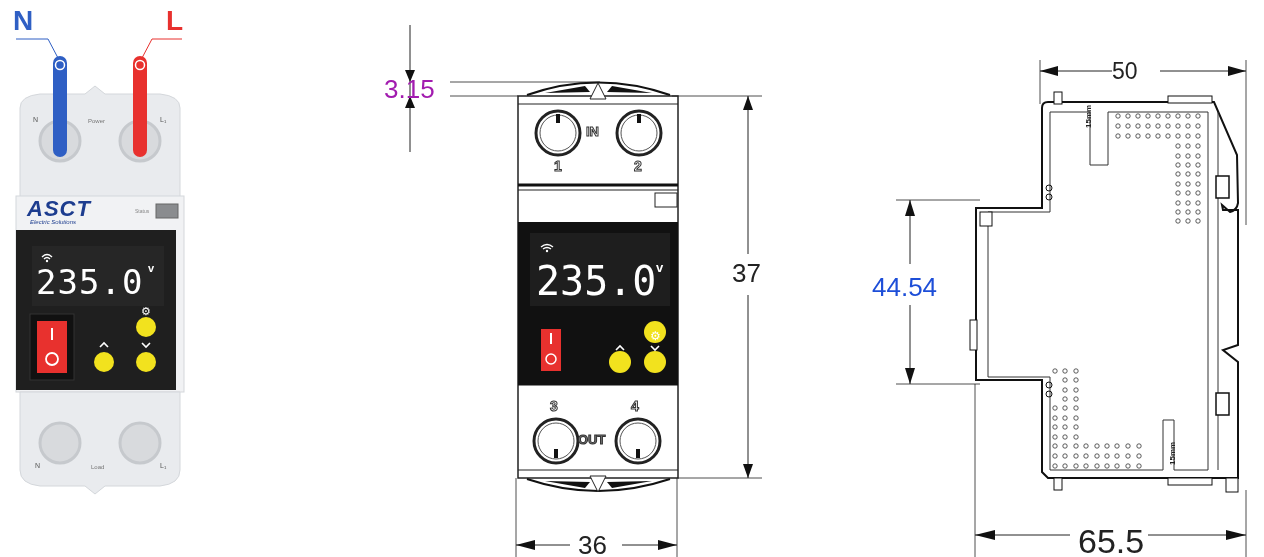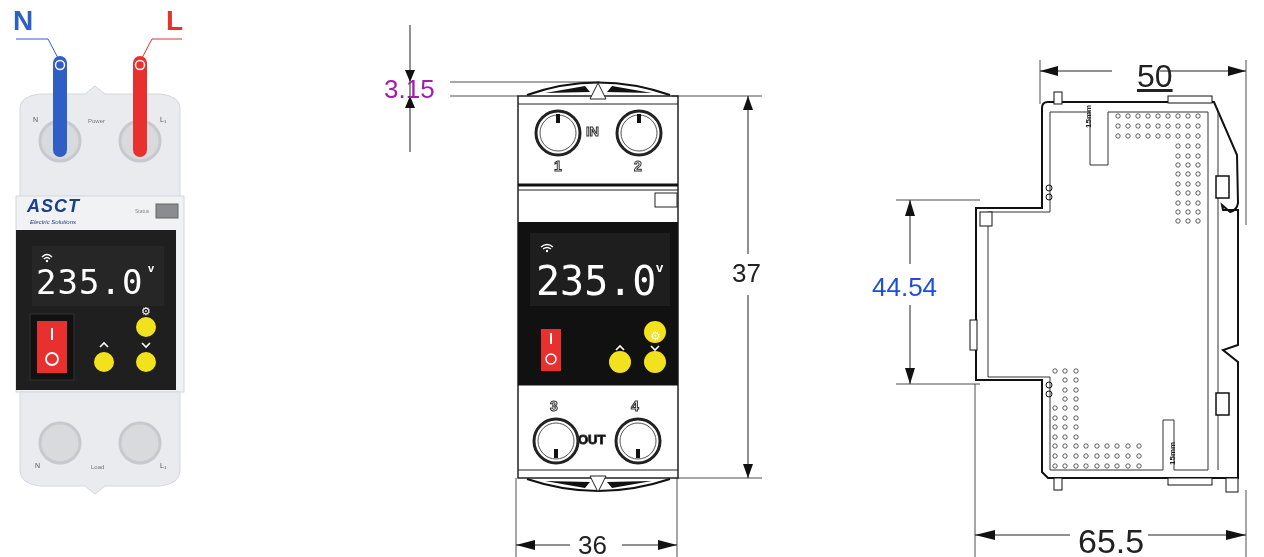--- a/index.html
+++ b/index.html
@@ -52,21 +52,21 @@
     <circle cx="140" cy="443" r="20" fill="#d8dadd" stroke="#c6c9cd" stroke-width="3"></circle>
   </svg>
 
   <span class="abs" style="left:13px;top:5px;font-size:28px;font-weight:bold;color:#2f5fc4;">N</span>
   <span class="abs" style="left:166px;top:5px;font-size:28px;font-weight:bold;color:#e8312e;">L</span>
 
   <span class="abs" style="left:33px;top:116px;font-size:7px;color:#555;">N</span>
   <span class="abs" style="left:88px;top:118px;font-size:6px;color:#777;">Power</span>
   <span class="abs" style="left:160px;top:116px;font-size:7px;color:#555;">L₁</span>
 
-  <span class="abs" style="left:27px;top:196px;font-size:18px;font-weight:bold;font-style:italic;color:#1d3d8f;letter-spacing:1px;">ASCT</span>
+  <span class="abs" style="left:27px;top:196px;font-size:22px;font-weight:bold;font-style:italic;color:#1d3d8f;letter-spacing:1px;">ASCT</span>
   <span class="abs" style="left:30px;top:219px;font-size:6px;font-style:italic;color:#1d3d8f;">Electric Solutions</span>
   <span class="abs" style="left:135px;top:208px;font-size:5px;color:#888;">Status</span>
 
   <span class="abs" style="left:36px;top:262px;font-family:'DejaVu Sans Mono',monospace;font-size:34px;color:#fff;letter-spacing:1px;">235.0</span>
   <span class="abs" style="left:148px;top:262px;font-size:11px;color:#fff;font-weight:bold;">v</span>
 
   <span class="abs" style="left:141px;top:305px;font-size:11px;color:#fff;">⚙</span>
   <div class="abs" style="left:136px;top:317px;width:20px;height:20px;border-radius:50%;"></div>
   <div class="abs" style="left:94px;top:352px;width:20px;height:20px;border-radius:50%;"></div>
   <div class="abs" style="left:136px;top:352px;width:20px;height:20px;border-radius:50%;"></div>
@@ -155,21 +155,21 @@
   <span class="abs" style="left:264px;top:138px;font-size:14px;font-weight:bold;color:#fff;-webkit-text-stroke:1px #333;">2</span>
   <span class="abs" style="left:166px;top:238px;font-family:'DejaVu Sans Mono',monospace;font-size:40px;color:#fff;">235.0</span>
   <span class="abs" style="left:286px;top:240px;font-size:13px;font-weight:bold;color:#fff;">v</span>
   <span class="abs" style="left:280px;top:309px;font-size:12px;color:#fff;">⚙</span>
   <div class="abs" style="left:171px;top:309px;width:20px;height:42px;"></div>
   <div class="abs" style="left:274px;top:301px;width:22px;height:22px;border-radius:50%;"></div>
   <div class="abs" style="left:239px;top:331px;width:22px;height:22px;border-radius:50%;"></div>
   <div class="abs" style="left:274px;top:331px;width:22px;height:22px;border-radius:50%;"></div>
   <span class="abs" style="left:180px;top:378px;font-size:14px;font-weight:bold;color:#fff;-webkit-text-stroke:1px #333;">3</span>
   <span class="abs" style="left:261px;top:378px;font-size:14px;font-weight:bold;color:#fff;-webkit-text-stroke:1px #333;">4</span>
-  <span class="abs" style="left:208px;top:412px;font-size:13px;font-weight:bold;color:#000000;-webkit-text-stroke:1px #333;">OUT</span>
+  <span class="abs" style="left:208px;top:412px;font-size:13px;font-weight:bold;color:#737373;-webkit-text-stroke:1px #333;">OUT</span>
 
   <span class="abs" style="left:14px;top:54px;font-size:26px;color:#a21caf;">3.15</span>
   <span class="abs" style="left:362px;top:238px;font-size:26px;color:#222;">37</span>
   <span class="abs" style="left:208px;top:510px;font-size:26px;color:#222;">36</span>
 </div>
 
 <div class="abs" style="left:860px;top:50px;width:404px;height:507px;">
   <svg width="404" height="507" viewBox="860 50 404 507">
 
     <path d="M1042 108 Q1042 102 1048 102 L1214 102 L1237 155 L1238 203 Q1237 210 1230 212 L1222 205 L1223 210 L1238 210 L1238 345 L1223 350 L1238 362 L1238 478 L1048 478 L1042 472 L1042 380 L976 380 L976 208 L1042 208 Z" fill="#fff" stroke="#111" stroke-width="2"></path>
@@ -320,16 +320,16 @@
     <line x1="975" y1="384" x2="975" y2="557" stroke="#222" stroke-width="0.8"></line>
     <line x1="1246" y1="490" x2="1246" y2="557" stroke="#222" stroke-width="0.8"></line>
     <line x1="975" y1="535" x2="1070" y2="535" stroke="#222"></line>
     <line x1="1148" y1="535" x2="1246" y2="535" stroke="#222"></line>
     <path d="M975 535 L995 530 L995 540 Z" fill="#111"></path>
     <path d="M1246 535 L1226 530 L1226 540 Z" fill="#111"></path>
   </svg>
 
   <span class="abs" style="left:224px;top:78px;font-size:8px;font-weight:bold;color:#222;transform:rotate(-90deg);transform-origin:left top;">15mm</span>
   <span class="abs" style="left:308px;top:415px;font-size:8px;font-weight:bold;color:#222;transform:rotate(-90deg);transform-origin:left top;">15mm</span>
-  <span class="abs" style="left:277px;top:8px;font-size:32px;color:#222;text-decoration:underline;">50</span>
+  <span class="abs" style="left:252px;top:8px;font-size:23px;color:#222;">50</span>
   <span class="abs" style="left:12px;top:222px;font-size:26px;color:#1d4ed8;">44.54</span>
   <span class="abs" style="left:218px;top:472px;font-size:34px;color:#222;">65.5</span>
 </div>
 
 </body></html>

